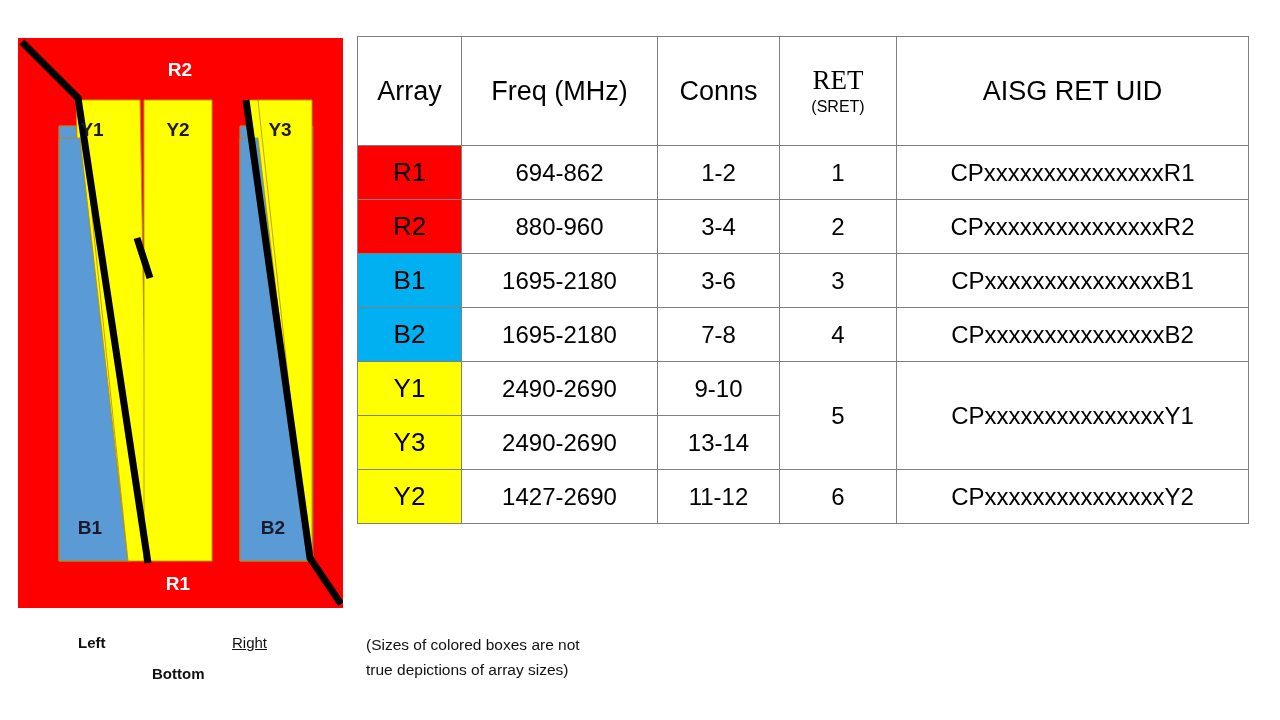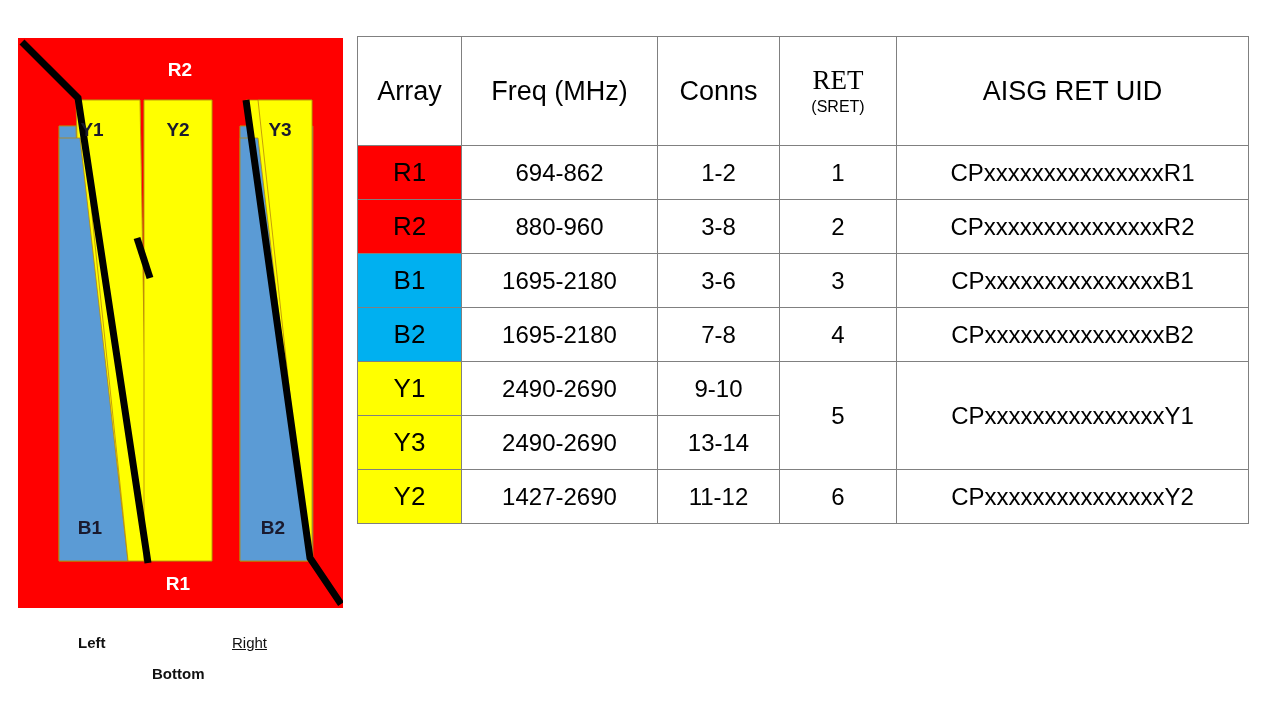--- a/index.html
+++ b/index.html
@@ -147,20 +147,22 @@
     <text class="diagram-label dark" x="72" y="496" text-anchor="middle">B1</text>
     <text class="diagram-label dark" x="255" y="496" text-anchor="middle">B2</text>
   </svg>
 </div>
 
 <div class="orient-label" id="label-left">Left</div>
 <div class="orient-label" id="label-right">Right</div>
 <div class="orient-label" id="label-bottom">Bottom</div>
 
 <div id="footnote">
+  <div>(Sizes of colored boxes are not</div>
+  <div>true depictions of array sizes)</div>
 </div>
 
 <div id="spec-table-wrap">
   <table class="spec-table">
     <colgroup>
       <col class="c-array">
         <col class="c-freq">
         <col class="c-conn">
         <col class="c-ret">
         <col class="c-uid">
@@ -181,21 +183,21 @@
       <tr>
         <td class="cell-array bg-red">R1</td>
         <td>694-862</td>
         <td>1-2</td>
         <td>1</td>
         <td>CPxxxxxxxxxxxxxxxR1</td>
       </tr>
       <tr>
         <td class="cell-array bg-red">R2</td>
         <td>880-960</td>
-        <td>3-8</td>
+        <td>3-4</td>
         <td>2</td>
         <td>CPxxxxxxxxxxxxxxxR2</td>
       </tr>
       <tr>
         <td class="cell-array bg-blue">B1</td>
         <td>1695-2180</td>
         <td>3-6</td>
         <td>3</td>
         <td>CPxxxxxxxxxxxxxxxB1</td>
       </tr>

